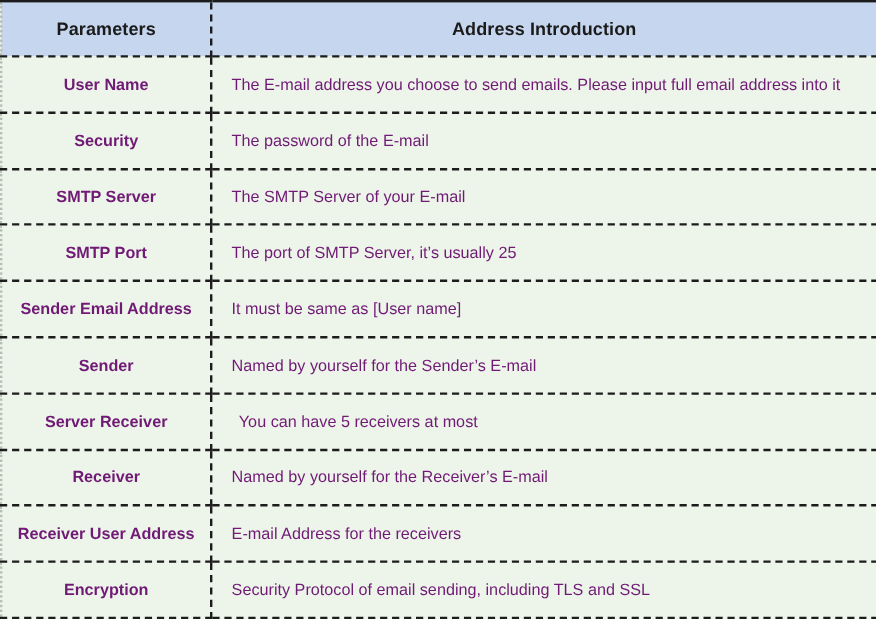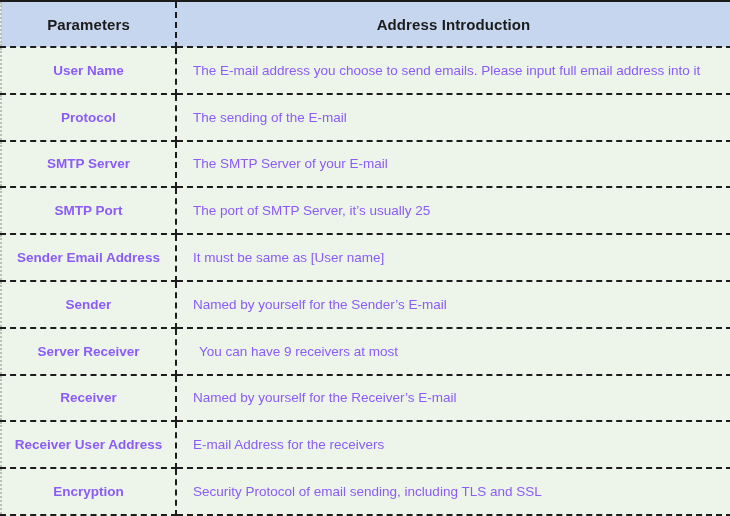--- a/index.html
+++ b/index.html
@@ -60,21 +60,21 @@
   
   tbody tr {
     height: 42.7px;
   }
   tbody td {
     background: #edf5ea;
     padding: 0;
     vertical-align: middle;
     border-bottom: 2px dashed #1c1c1c;
     font-size: 13.5px;
-    color: #8b5cf6;
+    color: #701a75;
   }
   td.cell-param {
     text-align: center;
     font-weight: bold;
     font-size: 13.5px;
     border-left: 2px dotted #b9bfb6;
     border-right: 2px dashed #1c1c1c;
     white-space: nowrap;
   }
   td.cell-desc {
@@ -101,42 +101,42 @@
         <th class="head-cell col-left">Parameters</th>
         <th class="head-cell col-right">Address Introduction</th>
       </tr>
     </thead>
     <tbody id="table-body">
         <tr>
           <td class="cell-param">User Name</td>
           <td class="cell-desc">The E-mail address you choose to send emails. Please input full email address into it</td>
         </tr>
         <tr>
-          <td class="cell-param">Protocol</td>
-          <td class="cell-desc">The sending of the E-mail</td>
+          <td class="cell-param">Security</td>
+          <td class="cell-desc">The password of the E-mail</td>
         </tr>
         <tr>
           <td class="cell-param">SMTP Server</td>
           <td class="cell-desc">The SMTP Server of your E-mail</td>
         </tr>
         <tr>
           <td class="cell-param">SMTP Port</td>
           <td class="cell-desc">The port of SMTP Server, it’s usually 25</td>
         </tr>
         <tr>
           <td class="cell-param">Sender Email Address</td>
           <td class="cell-desc">It must be same as [User name]</td>
         </tr>
         <tr>
           <td class="cell-param">Sender</td>
           <td class="cell-desc">Named by yourself for the Sender’s E-mail</td>
         </tr>
         <tr>
           <td class="cell-param">Server Receiver</td>
-          <td class="cell-desc indented">You can have 9 receivers at most</td>
+          <td class="cell-desc indented">You can have 5 receivers at most</td>
         </tr>
         <tr>
           <td class="cell-param">Receiver</td>
           <td class="cell-desc">Named by yourself for the Receiver’s E-mail</td>
         </tr>
         <tr>
           <td class="cell-param">Receiver User Address</td>
           <td class="cell-desc">E-mail Address for the receivers</td>
         </tr>
         <tr>

